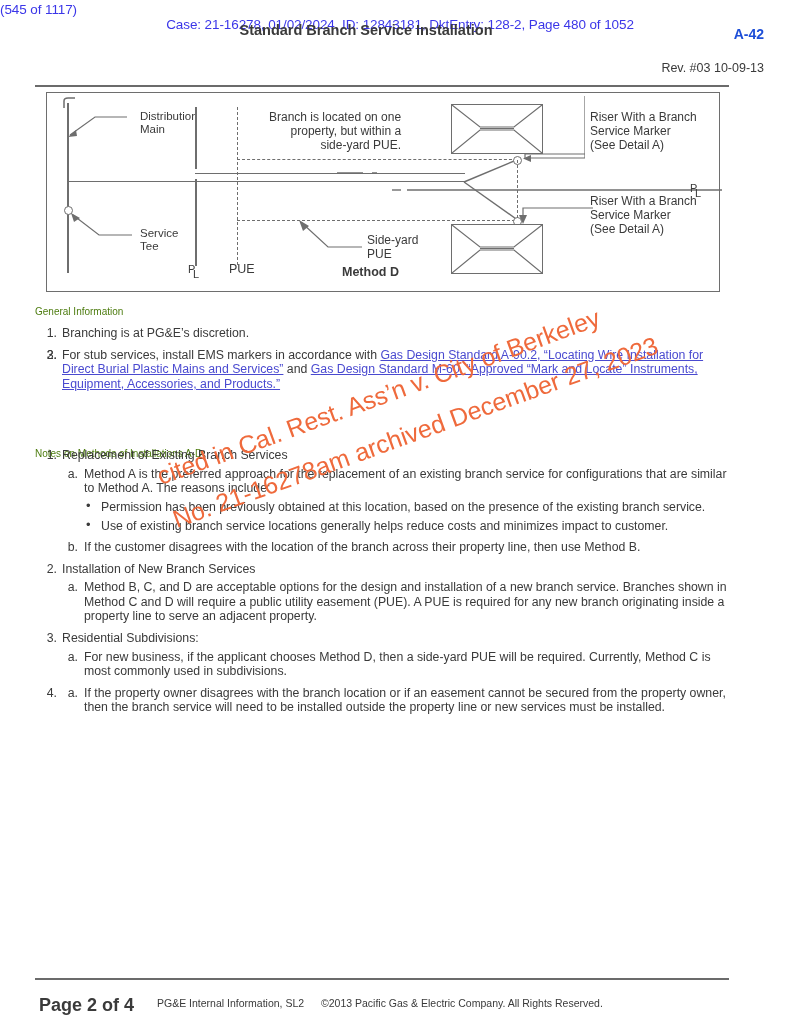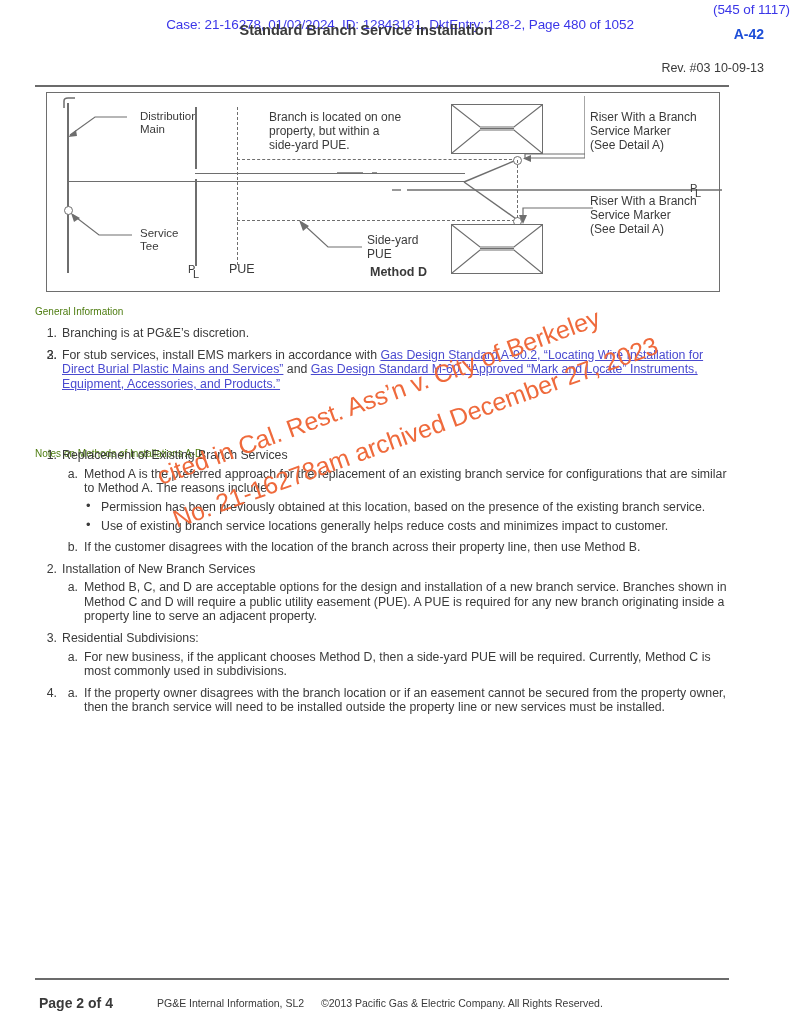--- a/index.html
+++ b/index.html
@@ -15,21 +15,21 @@
     color: #3a3a3a;
     overflow: hidden;
   }
 
   
   #ecf-page-count {
     position: absolute;
     top: 2px;
     left: 0;
     width: 790px;
-    text-align: right;
+    text-align: left;
     font-size: 13.5px;
     color: #3b36e8;
     letter-spacing: -0.1px;
   }
   #ecf-stamp {
     position: absolute;
     top: 17px;
     left: 0;
     width: 800px;
     text-align: center;
@@ -103,21 +103,20 @@
     font-size: 11.5px;
     line-height: 13px;
     color: #3a3a3a;
     white-space: pre-line;
   }
   #figure .method-lbl {
     position: absolute;
     font-size: 12.5px;
     font-weight: bold;
     color: #3a3a3a;
-    margin-left: 28px;
   }
   .riser-box {
     position: absolute;
     border: 1.5px solid #6e6e6e;
     background: #fff;
   }
   .riser-box svg { display: block; }
   .pl-sym {
     position: absolute;
     width: 16px;
@@ -228,21 +227,21 @@
     left: 35px;
     width: 694px;
     height: 16px;
     font-size: 11px;
     color: #3a3a3a;
   }
   #footer .f-page {
     position: absolute;
     left: 4px;
     top: 0;
-    font-size: 14px;
+    font-size: 18px;
     font-weight: bold;
   }
   #footer .f-internal {
     position: absolute;
     left: 122px;
     top: 2px;
     font-size: 10.5px;
   }
   #footer .f-copy {
     position: absolute;
@@ -298,21 +297,21 @@
   <div class="pl-sym" style="left:141px; top:168px;">
     <svg width="16" height="20">
       <text x="0" y="12" font-family="Liberation Sans, sans-serif" font-size="11" fill="#3a3a3a">P</text>
       <text x="5" y="17" font-family="Liberation Sans, sans-serif" font-size="11" fill="#3a3a3a">L</text>
     </svg>
   </div>
 
   <div class="dash-v" style="left:190px; top:14px; height:158px;"></div>
   <div class="lbl" style="left:182px; top:170px; font-size:12.5px;">PUE</div>
 
-  <div class="lbl" style="left:222px; top:17px; font-size:12px; line-height:14px;">Branch is located on one
+  <div class="lbl" style="left:222px; top:17px; font-size:12px; line-height:14px;text-align:right;">Branch is located on one
 property, but within a
 side-yard PUE.</div>
 
   <div class="dash-h" style="left:190px; top:66px; width:280px;"></div>
 
   <div class="dash-h" style="left:190px; top:127px; width:278px;"></div>
 
   <div class="sline" style="left:148px; top:80px; width:270px; height:1.3px;"></div>
   <div class="sline" style="left:20px; top:88px; width:398px; height:1.3px;"></div>
 

